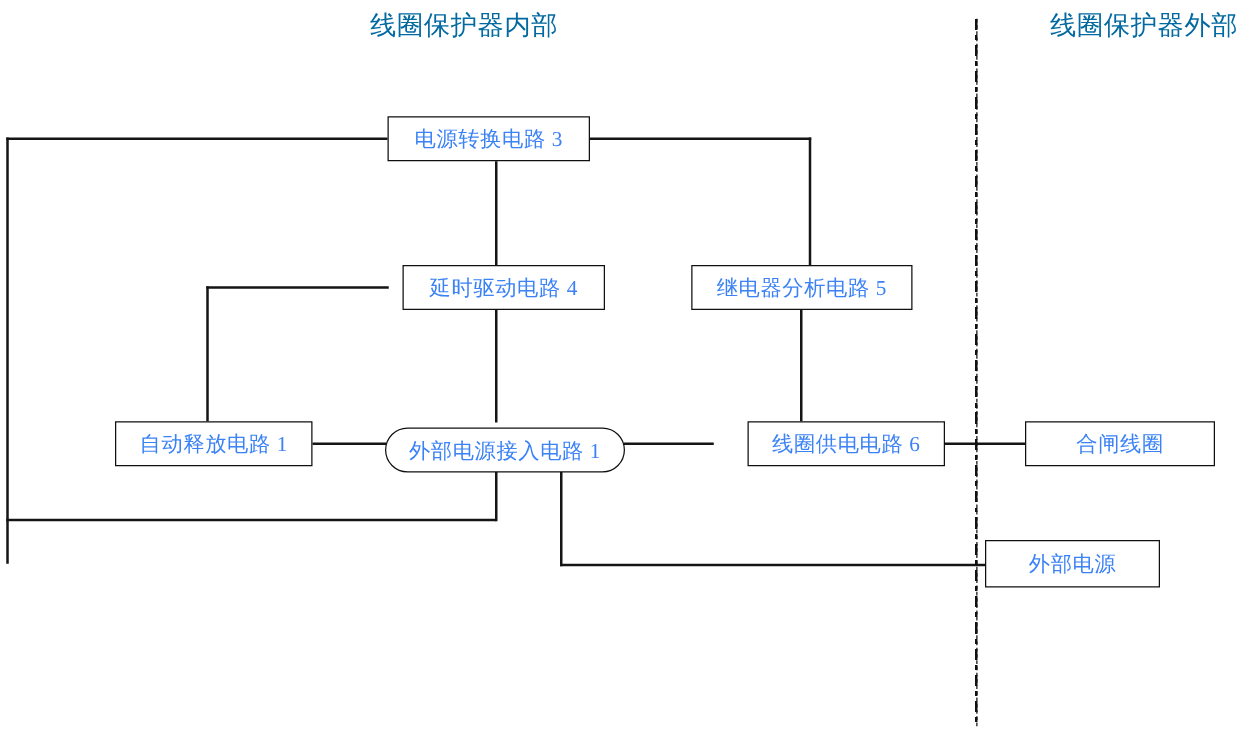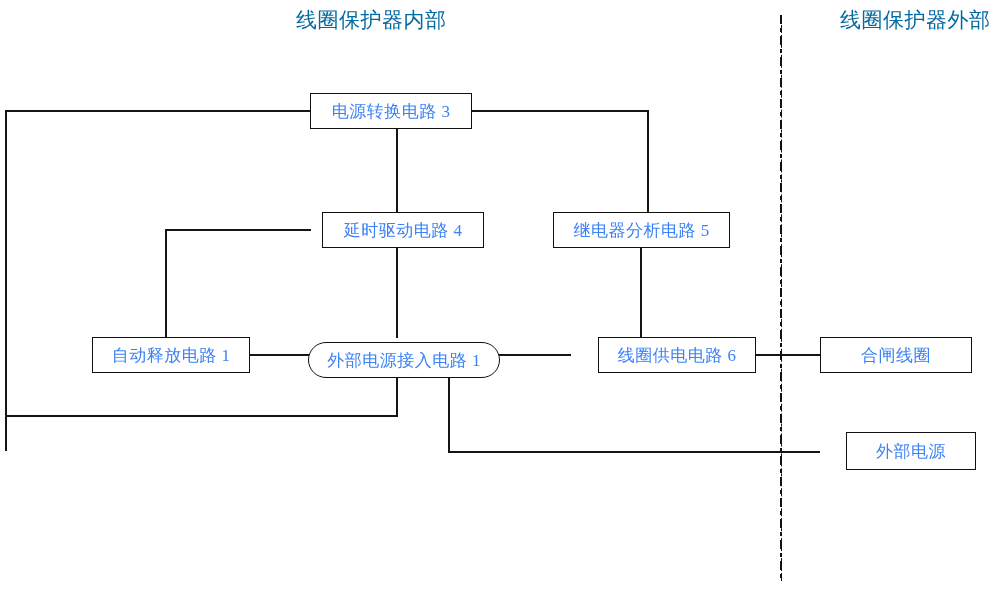--- a/index.html
+++ b/index.html
@@ -115,15 +115,15 @@
   <div class="node" style="left:553px; top:212px; width:177px; height:36px;text-align:center;">继电器分析电路 5</div>
 
   <div class="node" style="left:92px;  top:337px; width:158px; height:36px;">自动释放电路 1</div>
 
   <div class="node" style="left:308px; top:342px; width:192px; height:36px;border-radius:18px;">外部电源接入电路 1</div>
 
   <div class="node" style="left:598px; top:337px; width:158px; height:36px;">线圈供电电路 6</div>
 
   <div class="node" style="left:820px; top:337px; width:152px; height:36px;">合闸线圈</div>
 
-  <div class="node" style="left:846px; top:432px; width:130px; height:38px;">外部电源</div>
+  <div class="node" style="left:788px; top:432px; width:140px; height:38px;">外部电源</div>
 
 </div>
 
 </body></html>

